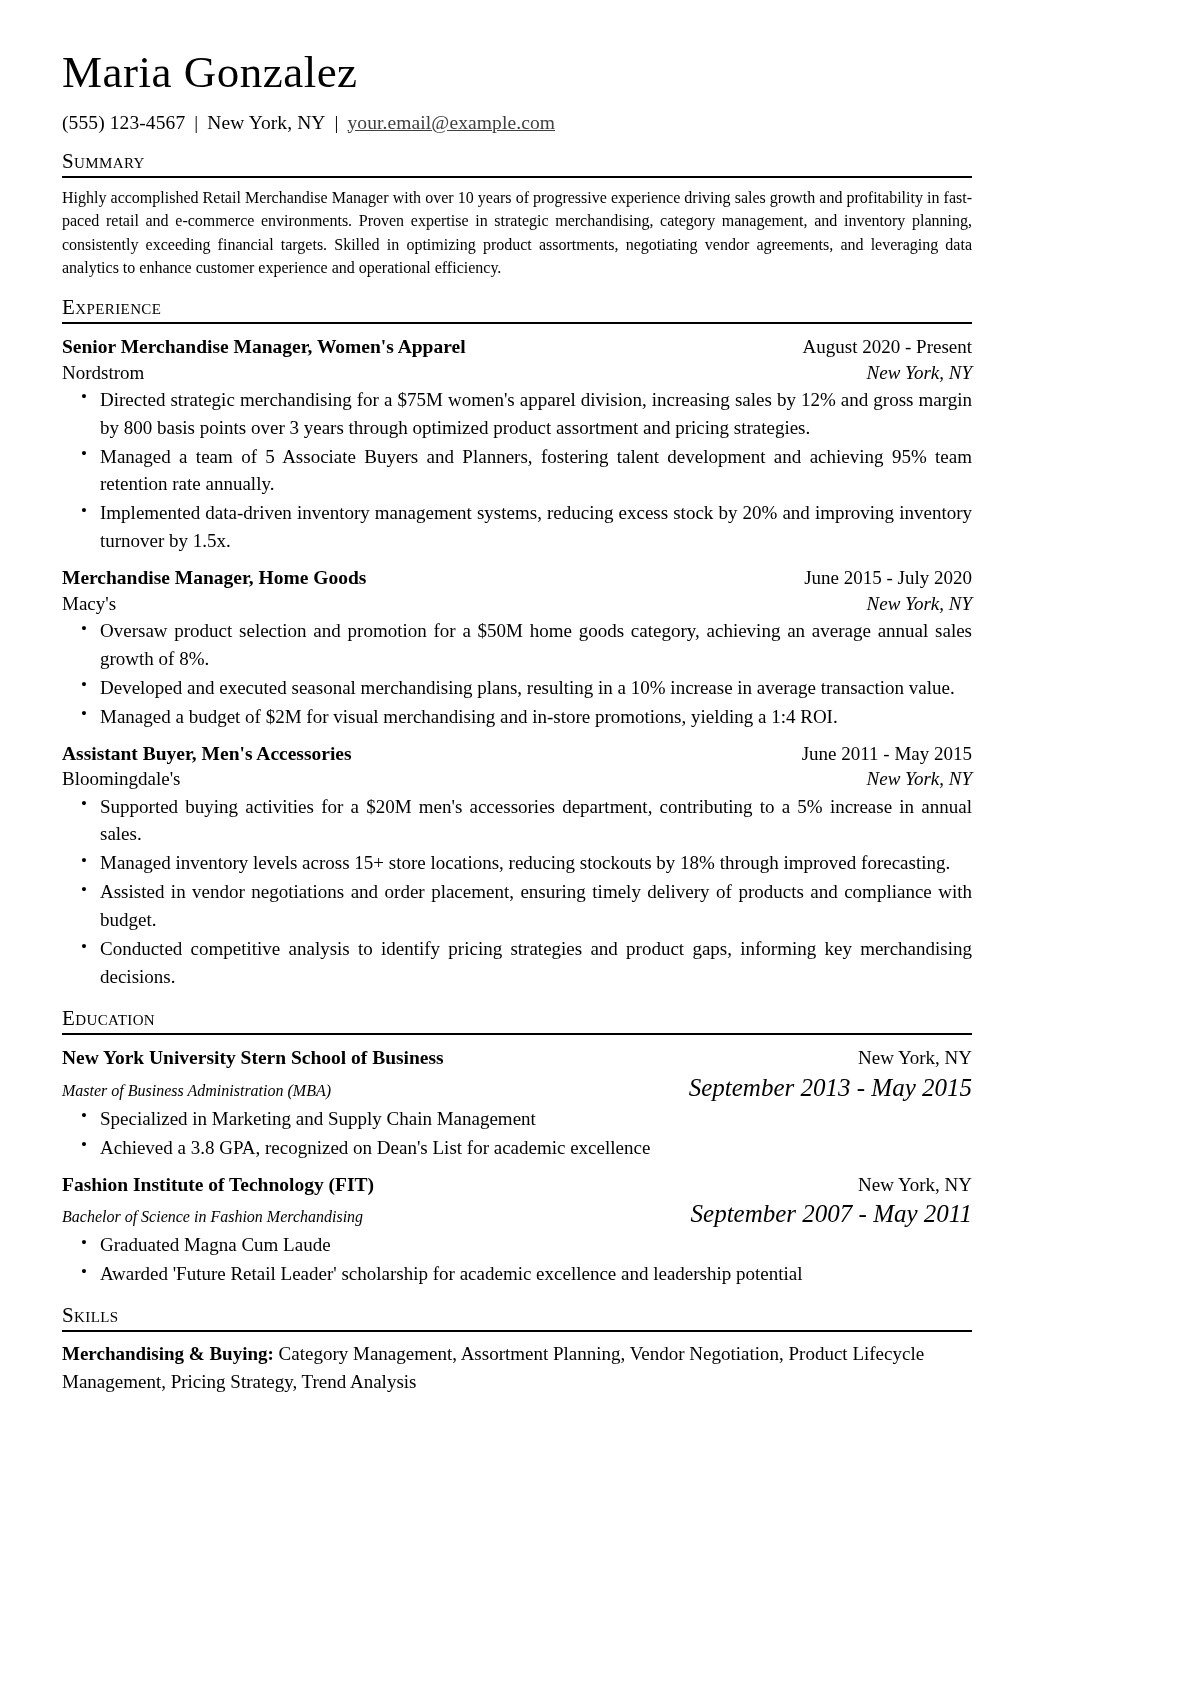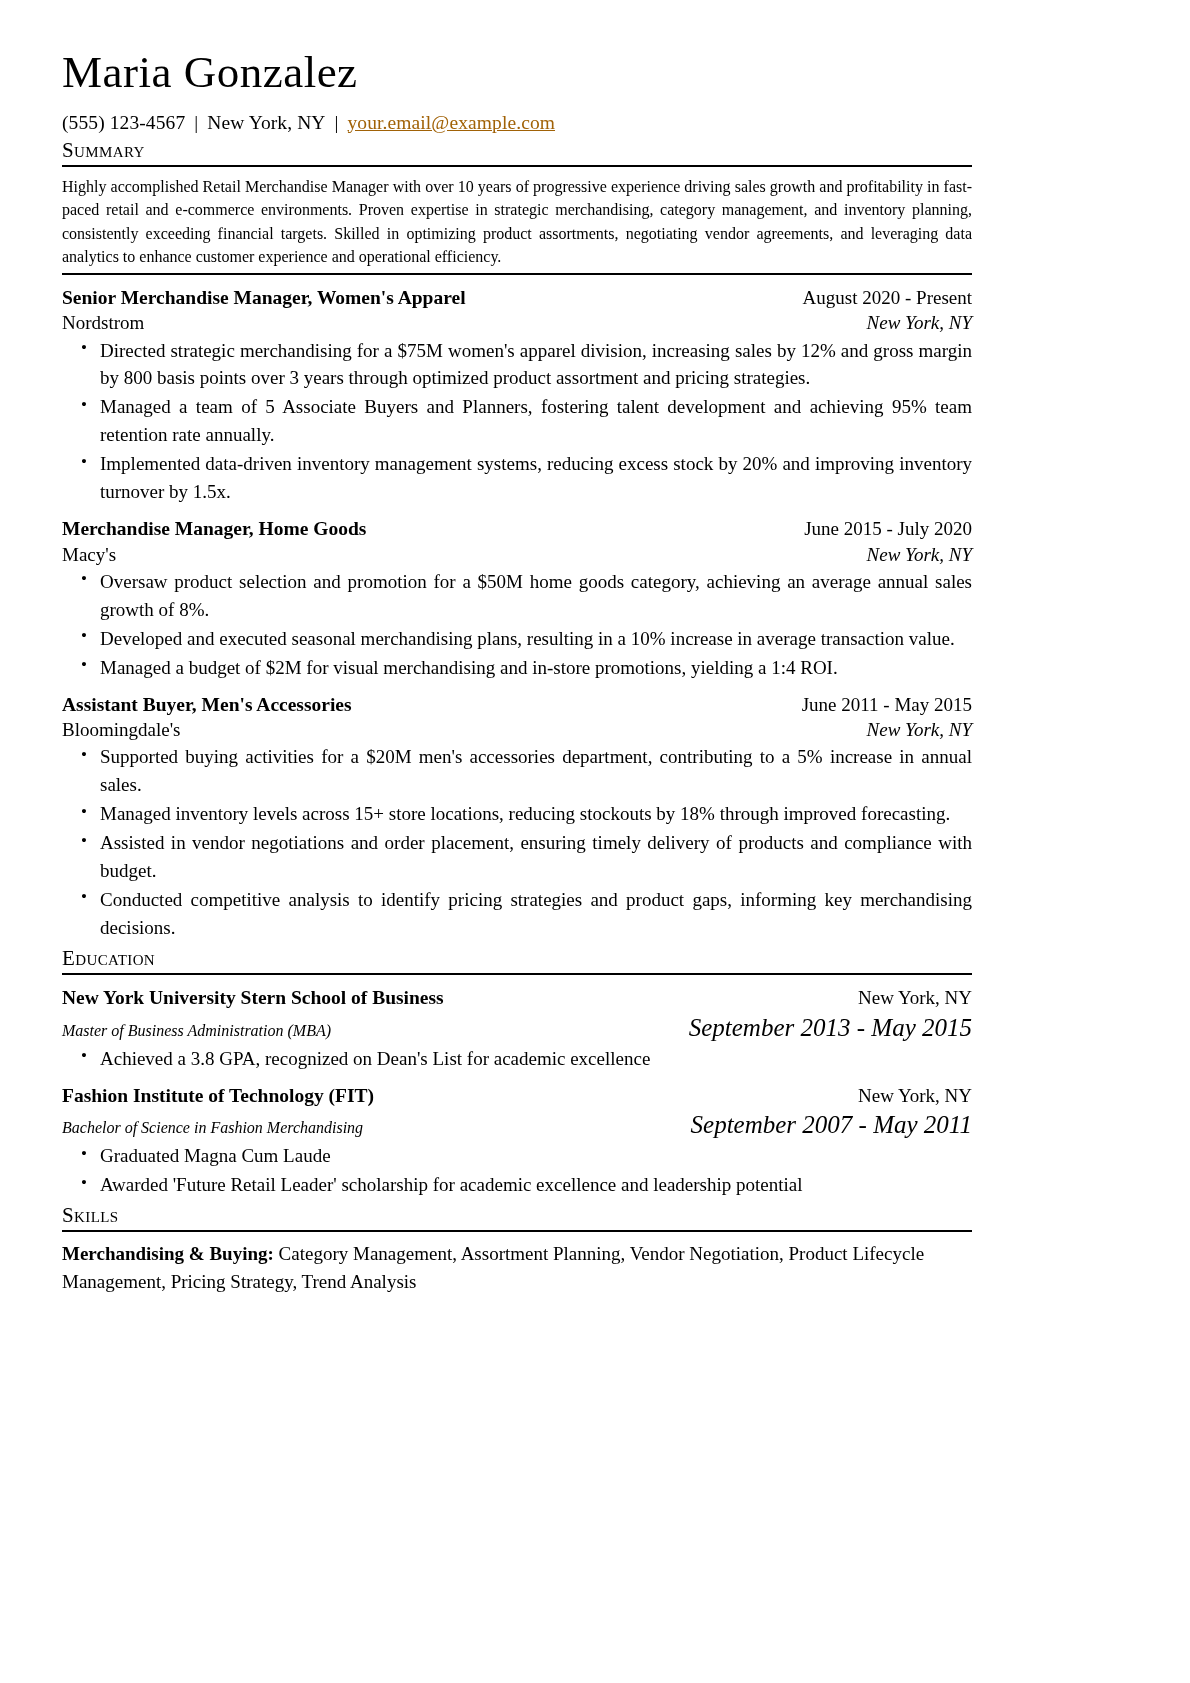--- a/index.html
+++ b/index.html
@@ -34,27 +34,27 @@
     font-size: 19.5px;
     margin-top: 14px;
     letter-spacing: 0.1px;
     white-space: nowrap;
   }
   .contact .sep {
     padding: 0 9px;
     color: #000;
   }
   .contact a.email {
-    color: #a16207;
+    color: #404040;
     text-decoration: underline;
   }
 
   
   .section {
-    margin-top: 4px;
+    margin-top: 15px;
   }
   .section-title {
     font-size: 21px;
     font-variant: small-caps;
     letter-spacing: 0.4px;
     line-height: 1.15;
     padding-bottom: 2px;
   }
   .rule {
     border-top: 2.1px solid #000;
@@ -162,20 +162,21 @@
     </div>
   </div>
 
   <div class="section">
     <div class="section-title">Summary</div>
     <div class="rule"></div>
     <p class="summary-text">Highly accomplished Retail Merchandise Manager with over 10 years of progressive experience driving sales growth and profitability in fast-paced retail and e-commerce environments. Proven expertise in strategic merchandising, category management, and inventory planning, consistently exceeding financial targets. Skilled in optimizing product assortments, negotiating vendor agreements, and leveraging data analytics to enhance customer experience and operational efficiency.</p>
   </div>
 
   <div class="section">
+    <div class="section-title">Experience</div>
     <div class="rule"></div>
 
     <div class="entry">
       <div class="entry-row">
         <span class="entry-title">Senior Merchandise Manager, Women's Apparel</span>
         <span class="entry-date">August 2020 - Present</span>
       </div>
       <div class="entry-row">
         <span class="entry-org">Nordstrom</span>
         <span class="entry-loc">New York, NY</span>
@@ -228,20 +229,21 @@
     <div class="entry">
       <div class="entry-row">
         <span class="entry-title">New York University Stern School of Business</span>
         <span class="entry-date">New York, NY</span>
       </div>
       <div class="entry-row">
         <span class="entry-degree">Master of Business Administration (MBA)</span>
         <span class="entry-degdate">September 2013 - May 2015</span>
       </div>
       <ul class="bullets">
+        <li class="nojustify">Specialized in Marketing and Supply Chain Management</li>
         <li class="nojustify">Achieved a 3.8 GPA, recognized on Dean's List for academic excellence</li>
       </ul>
     </div>
 
     <div class="entry">
       <div class="entry-row">
         <span class="entry-title">Fashion Institute of Technology (FIT)</span>
         <span class="entry-date">New York, NY</span>
       </div>
       <div class="entry-row">

